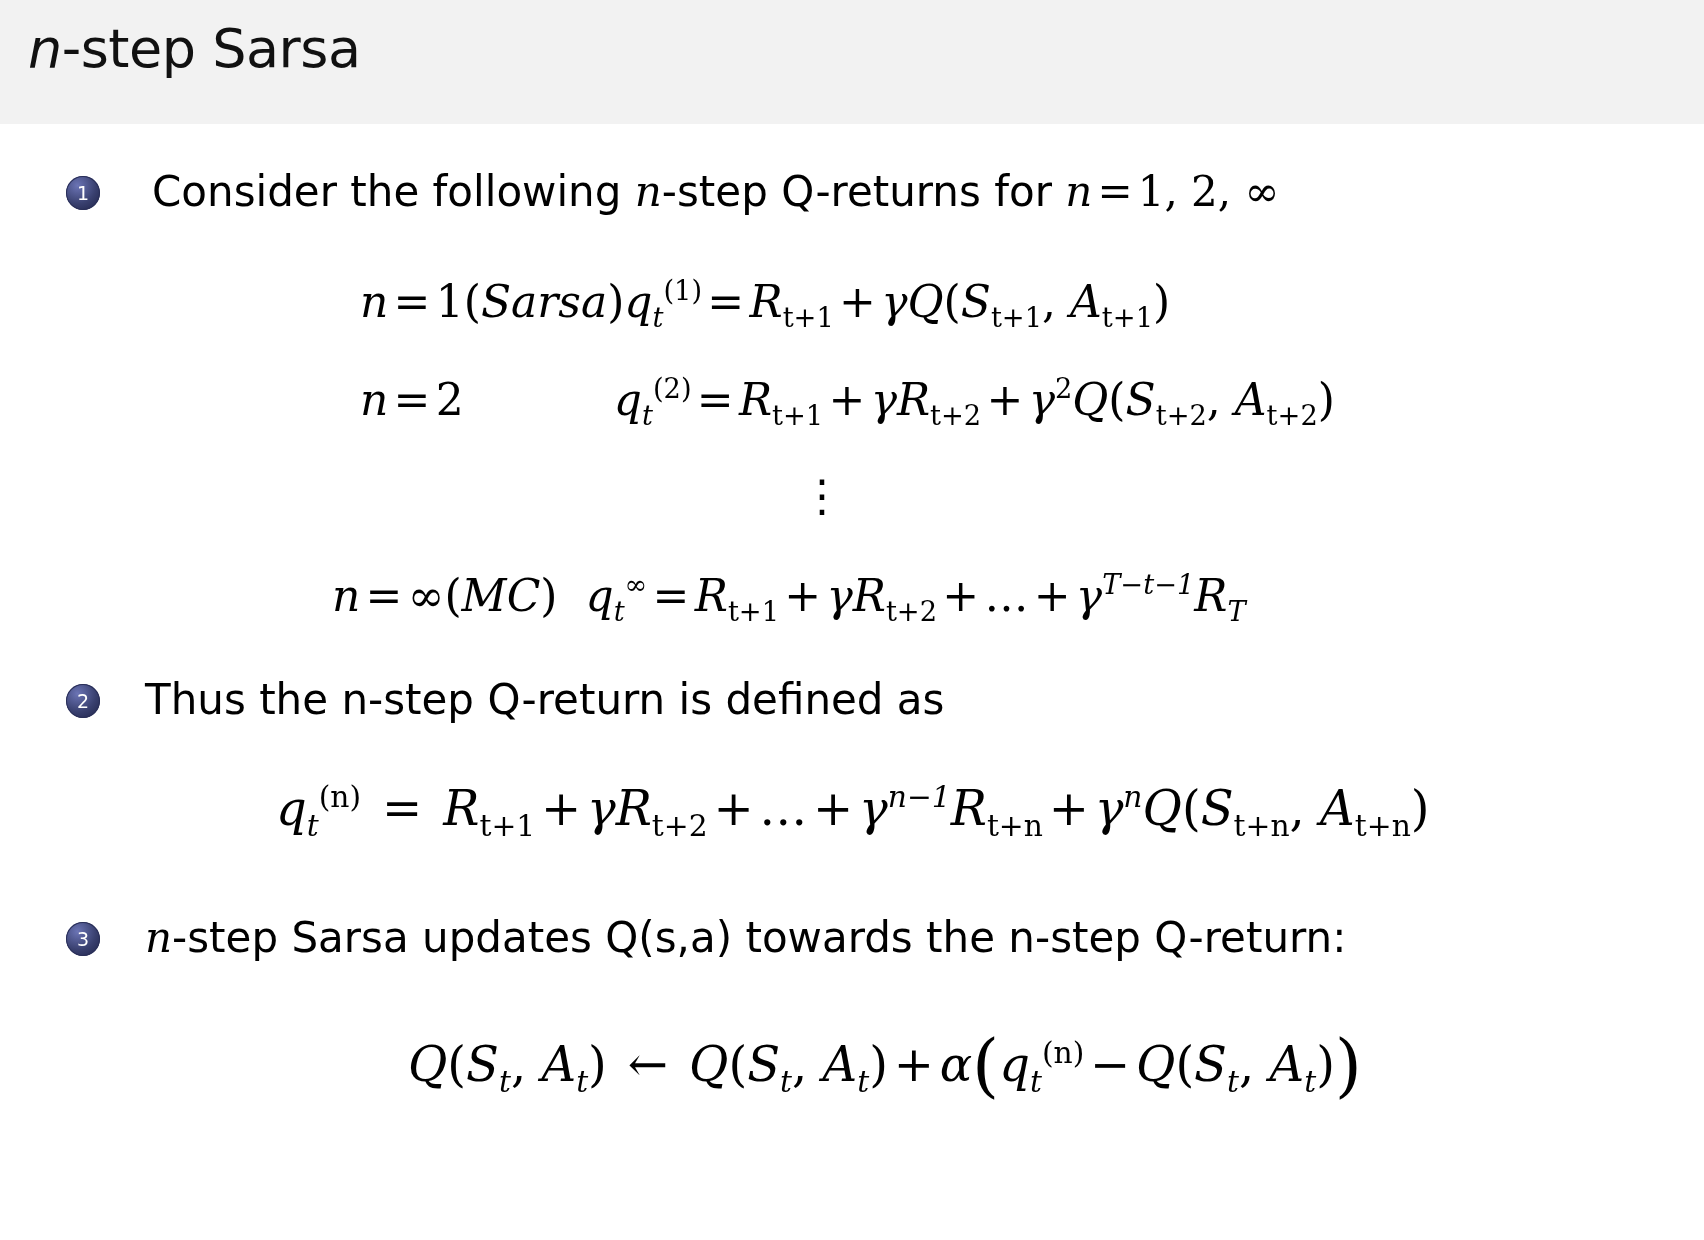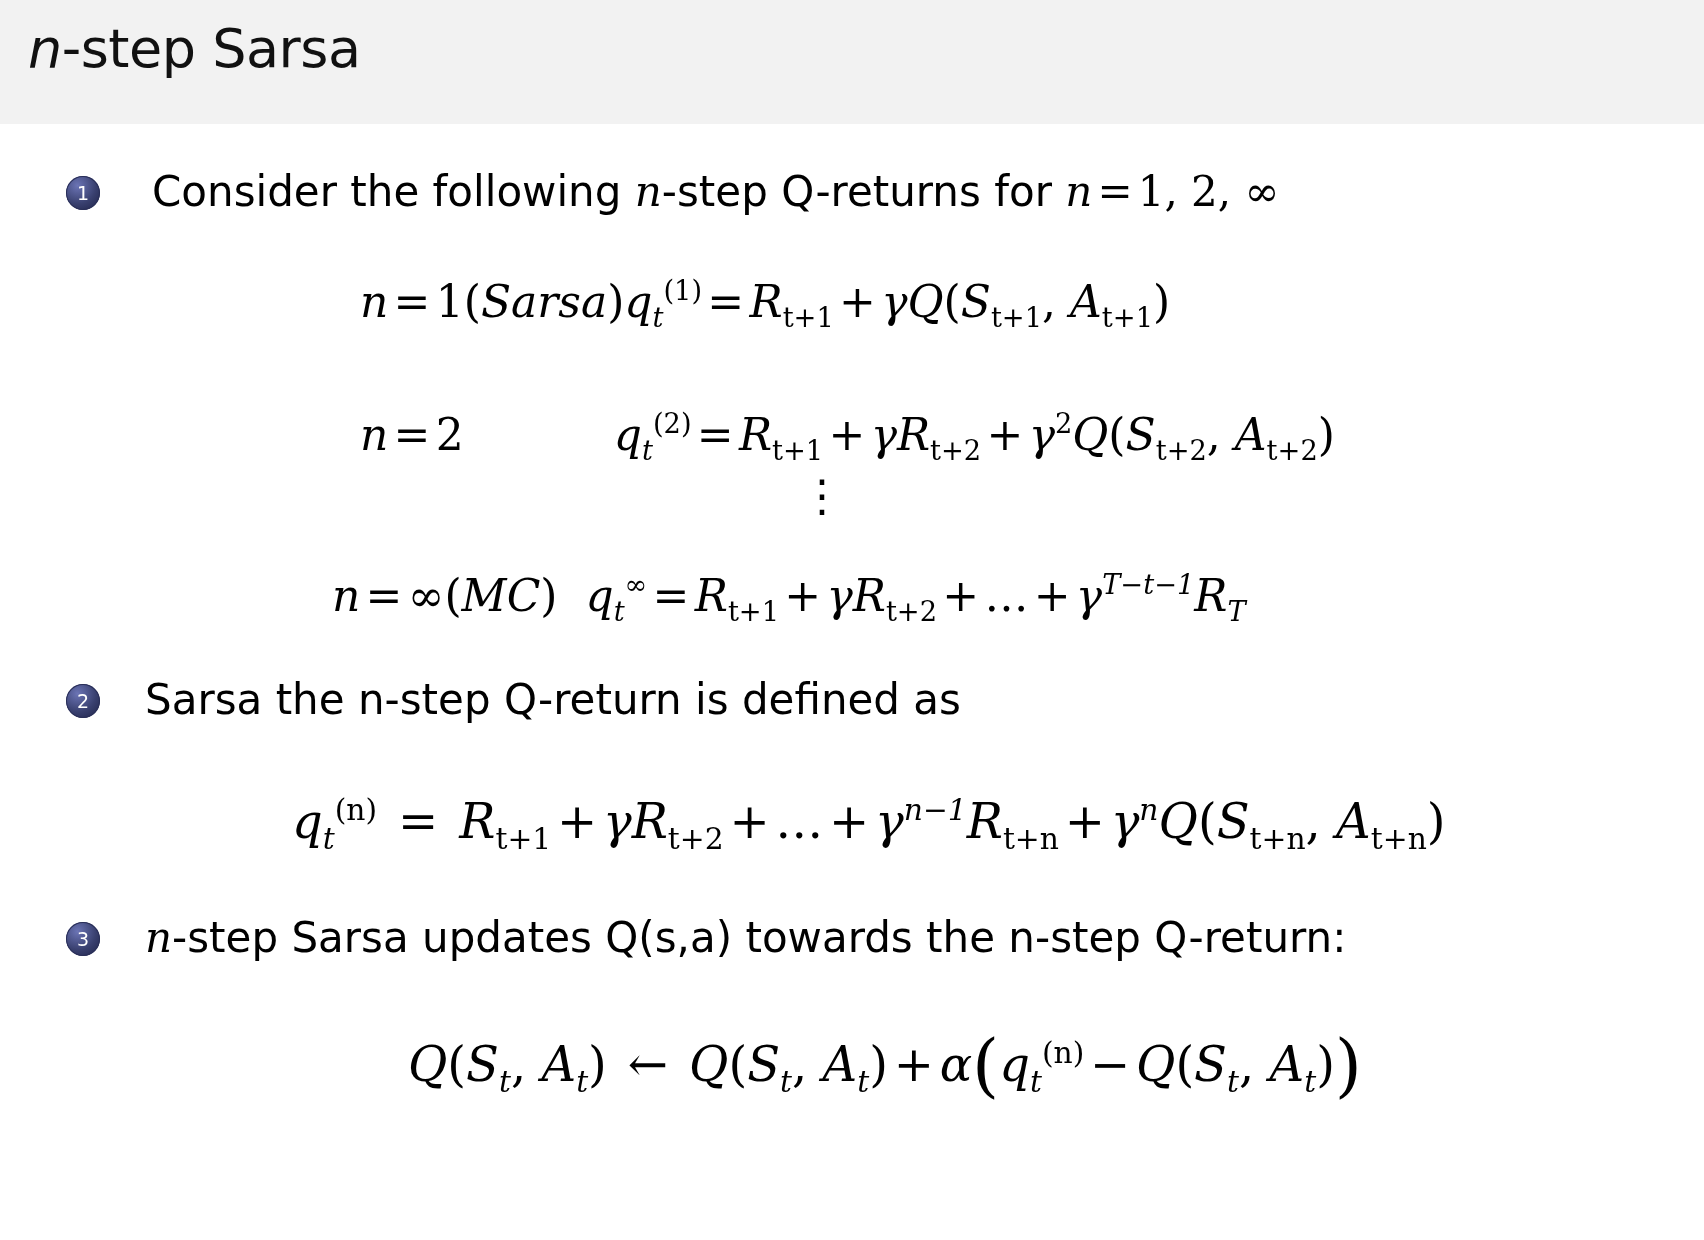--- a/index.html
+++ b/index.html
@@ -151,39 +151,39 @@
         <span>Consider the following </span><span class="math">n</span><span>-step Q-returns for </span><span class="math"><span class="math">n</span><span class="op">=</span><span class="up">1, 2, ∞</span></span>
       </div>
     </div>
 
     <div>
 
       <div class="eqline" style="left: 360px; top: 156px;">
         <span class="math"><span class="math">n</span><span class="op">=</span><span class="up">1(</span><span class="math">Sarsa</span><span class="up">)</span><span class="math">q</span><span class="sub">t</span><span class="supn">(1)</span><span class="op">=</span><span class="math">R</span><span class="subn">t+1</span><span class="op">+</span><span class="gk">γ</span><span class="math">Q</span><span class="up">(</span><span class="math">S</span><span class="subn">t+1</span><span class="up">,&nbsp;</span><span class="math">A</span><span class="subn">t+1</span><span class="up">)</span></span>
       </div>
 
-      <div class="eqline" style="left: 360px; top: 254px; margin-top: 35px;">
+      <div class="eqline" style="left: 360px; top: 254px;">
         <span class="math"><span class="math">n</span><span class="op">=</span><span class="up">2</span><span style="display:inline-block;width:150px;"></span><span class="math">q</span><span class="sub">t</span><span class="supn">(2)</span><span class="op">=</span><span class="math">R</span><span class="subn">t+1</span><span class="op">+</span><span class="gk">γ</span><span class="math">R</span><span class="subn">t+2</span><span class="op">+</span><span class="gk">γ</span><span class="supn">2</span><span class="math">Q</span><span class="up">(</span><span class="math">S</span><span class="subn">t+2</span><span class="up">,&nbsp;</span><span class="math">A</span><span class="subn">t+2</span><span class="up">)</span></span>
       </div>
 
       <div class="vdots" style="left: 800px; top: 346px;">
         <span>⋮</span>
       </div>
 
       <div class="eqline" style="left: 332px; top: 450px;">
         <span class="math"><span class="math">n</span><span class="op">=</span><span class="up">∞(</span><span class="math">MC</span><span class="up">)</span><span style="display:inline-block;width:28px;"></span><span class="math">q</span><span class="sub">t</span><span class="supn">∞</span><span class="op">=</span><span class="math">R</span><span class="subn">t+1</span><span class="op">+</span><span class="gk">γ</span><span class="math">R</span><span class="subn">t+2</span><span class="op">+</span><span class="up">…</span><span class="op">+</span><span class="gk">γ</span><span class="sup">T−t−1</span><span class="math">R</span><span class="sub">T</span></span>
       </div>
     </div>
 
     <div class="item" style="top: 552px;">
       <div class="bullet" style="left: 66px; top: 8px;">2</div>
-      <div class="item-text" style="left: 145px; top: 0px;">Sarsa the n-step Q-return is defined as</div>
+      <div class="item-text" style="left: 145px; top: 0px;">Thus the n-step Q-return is defined as</div>
     </div>
 
-    <div class="eqline" style="left: 292px; top: 660px; margin-top: 13px;">
+    <div class="eqline" style="left: 276px; top: 660px;">
       <span class="math" style="font-size: 48px;"><span class="math">q</span><span class="sub">t</span><span class="supn">(n)</span><span class="op">&nbsp;=&nbsp;</span><span class="math">R</span><span class="subn">t+1</span><span class="op">+</span><span class="gk">γ</span><span class="math">R</span><span class="subn">t+2</span><span class="op">+</span><span class="up">…</span><span class="op">+</span><span class="gk">γ</span><span class="sup">n−1</span><span class="math">R</span><span class="subn">t+n</span><span class="op">+</span><span class="gk">γ</span><span class="sup">n</span><span class="math">Q</span><span class="up">(</span><span class="math">S</span><span class="subn">t+n</span><span class="up">,&nbsp;</span><span class="math">A</span><span class="subn">t+n</span><span class="up">)</span></span>
     </div>
 
     <div class="item" style="top: 790px;">
       <div class="bullet" style="left: 66px; top: 8px;">3</div>
       <div class="item-text" style="left: 145px; top: 0px;">
         <span class="math">n</span><span>-step Sarsa updates Q(s,a) towards the n-step Q-return:</span>
       </div>
     </div>
 

